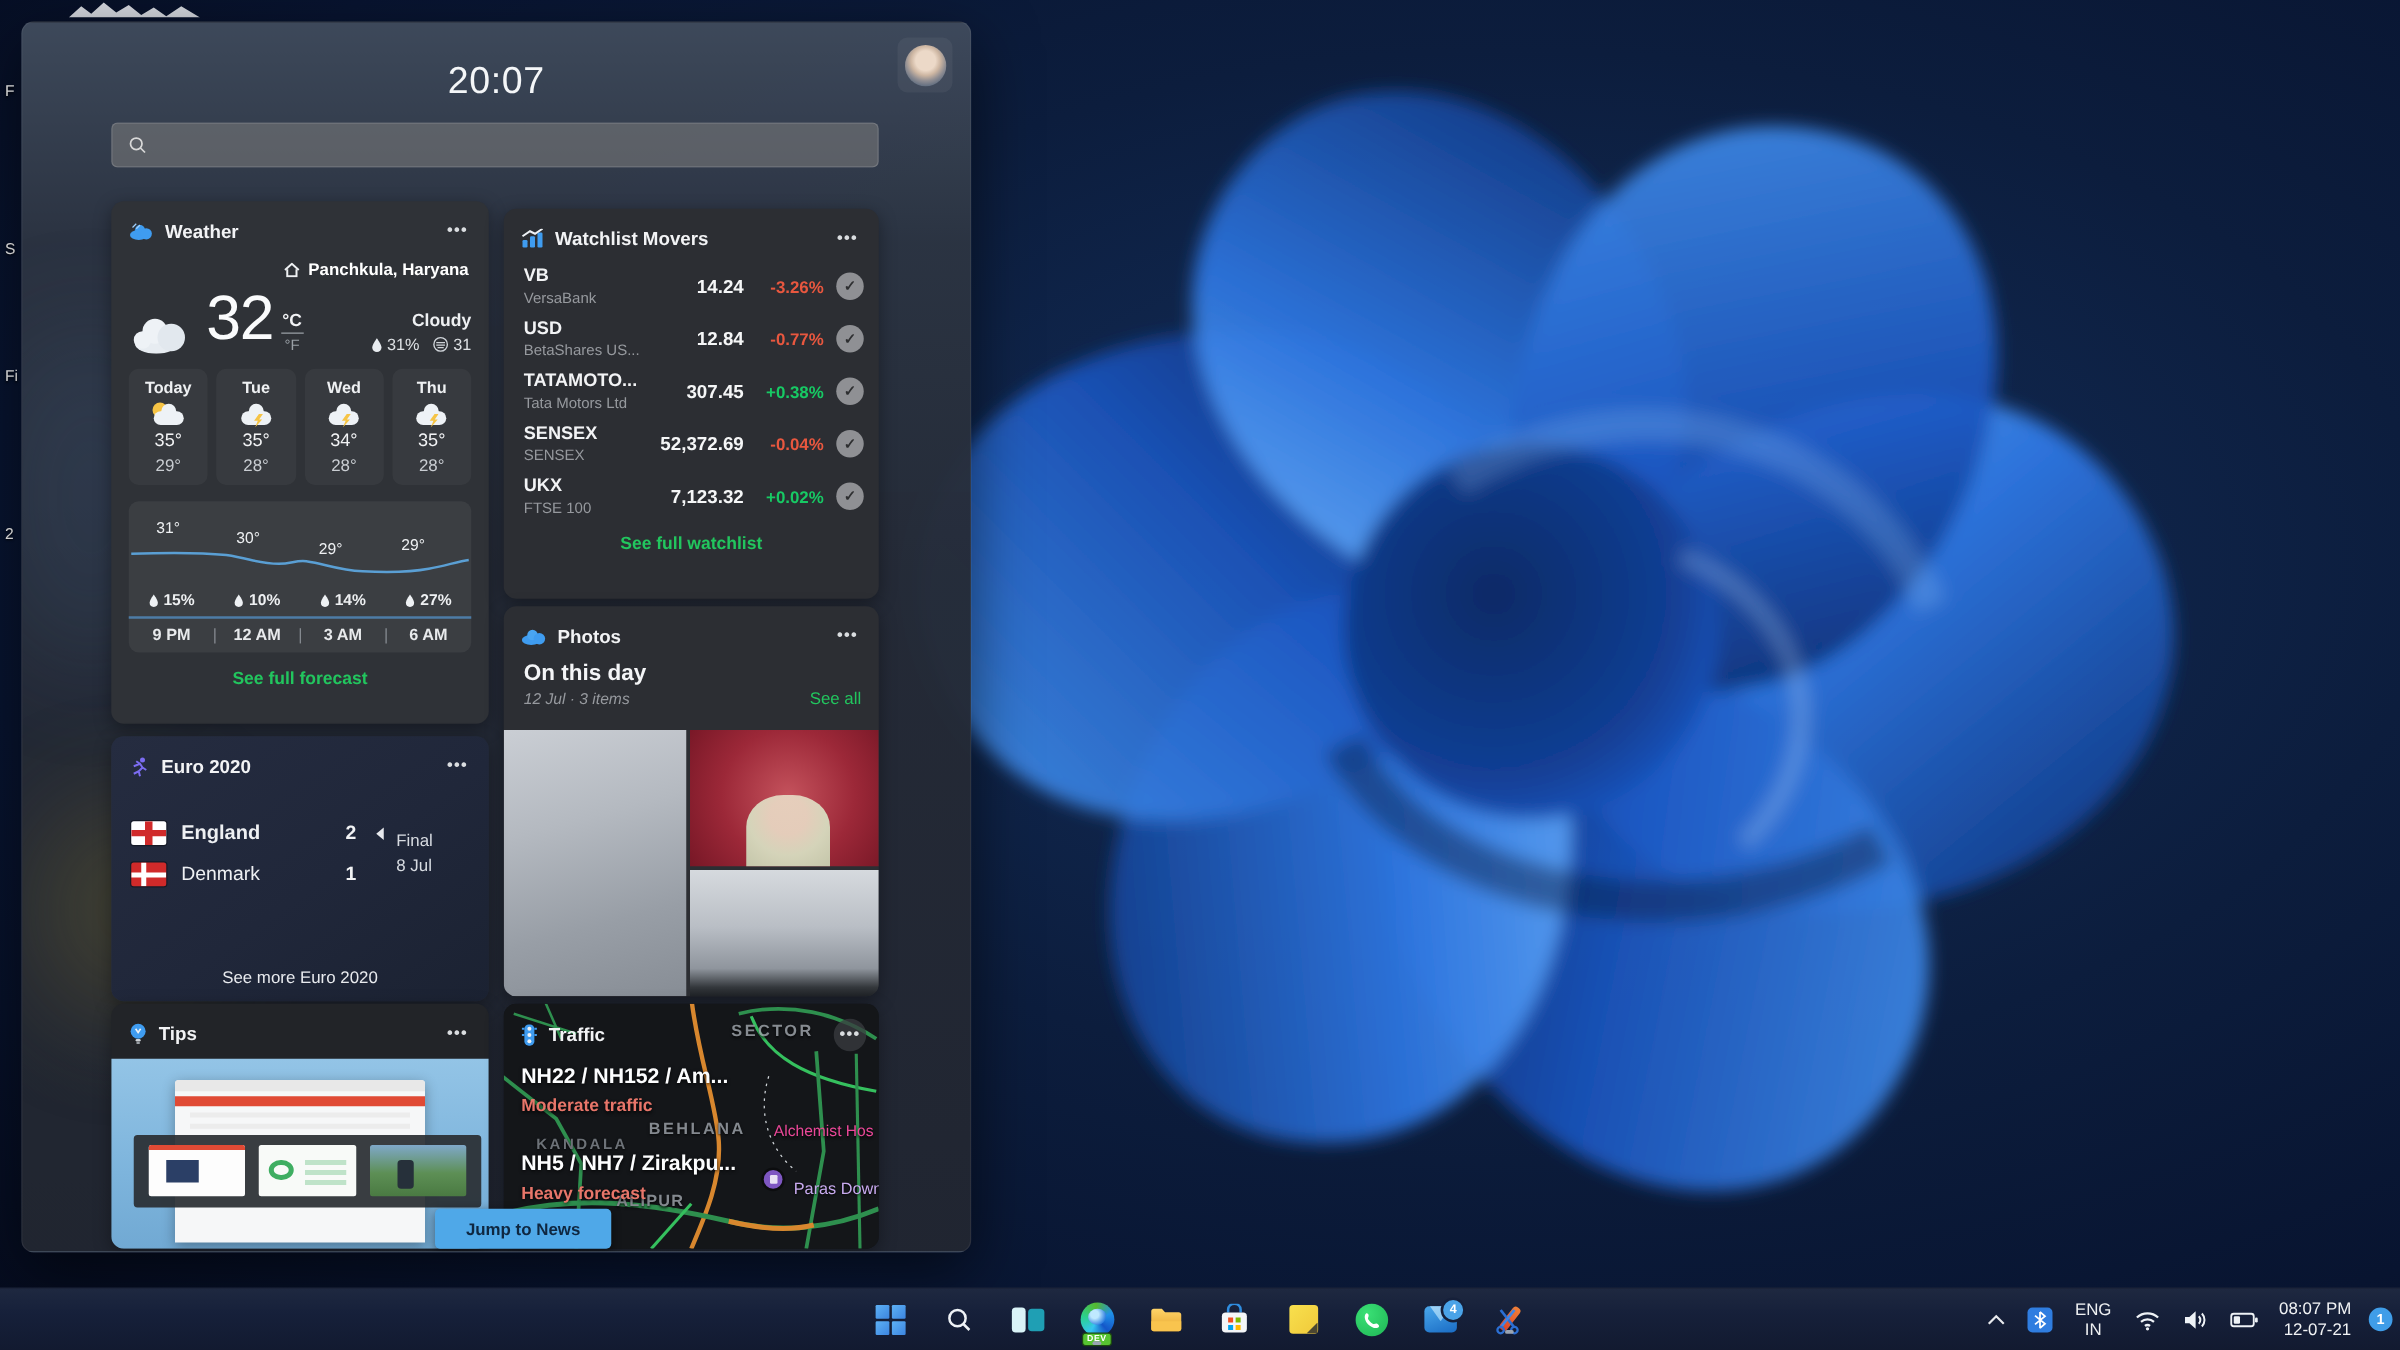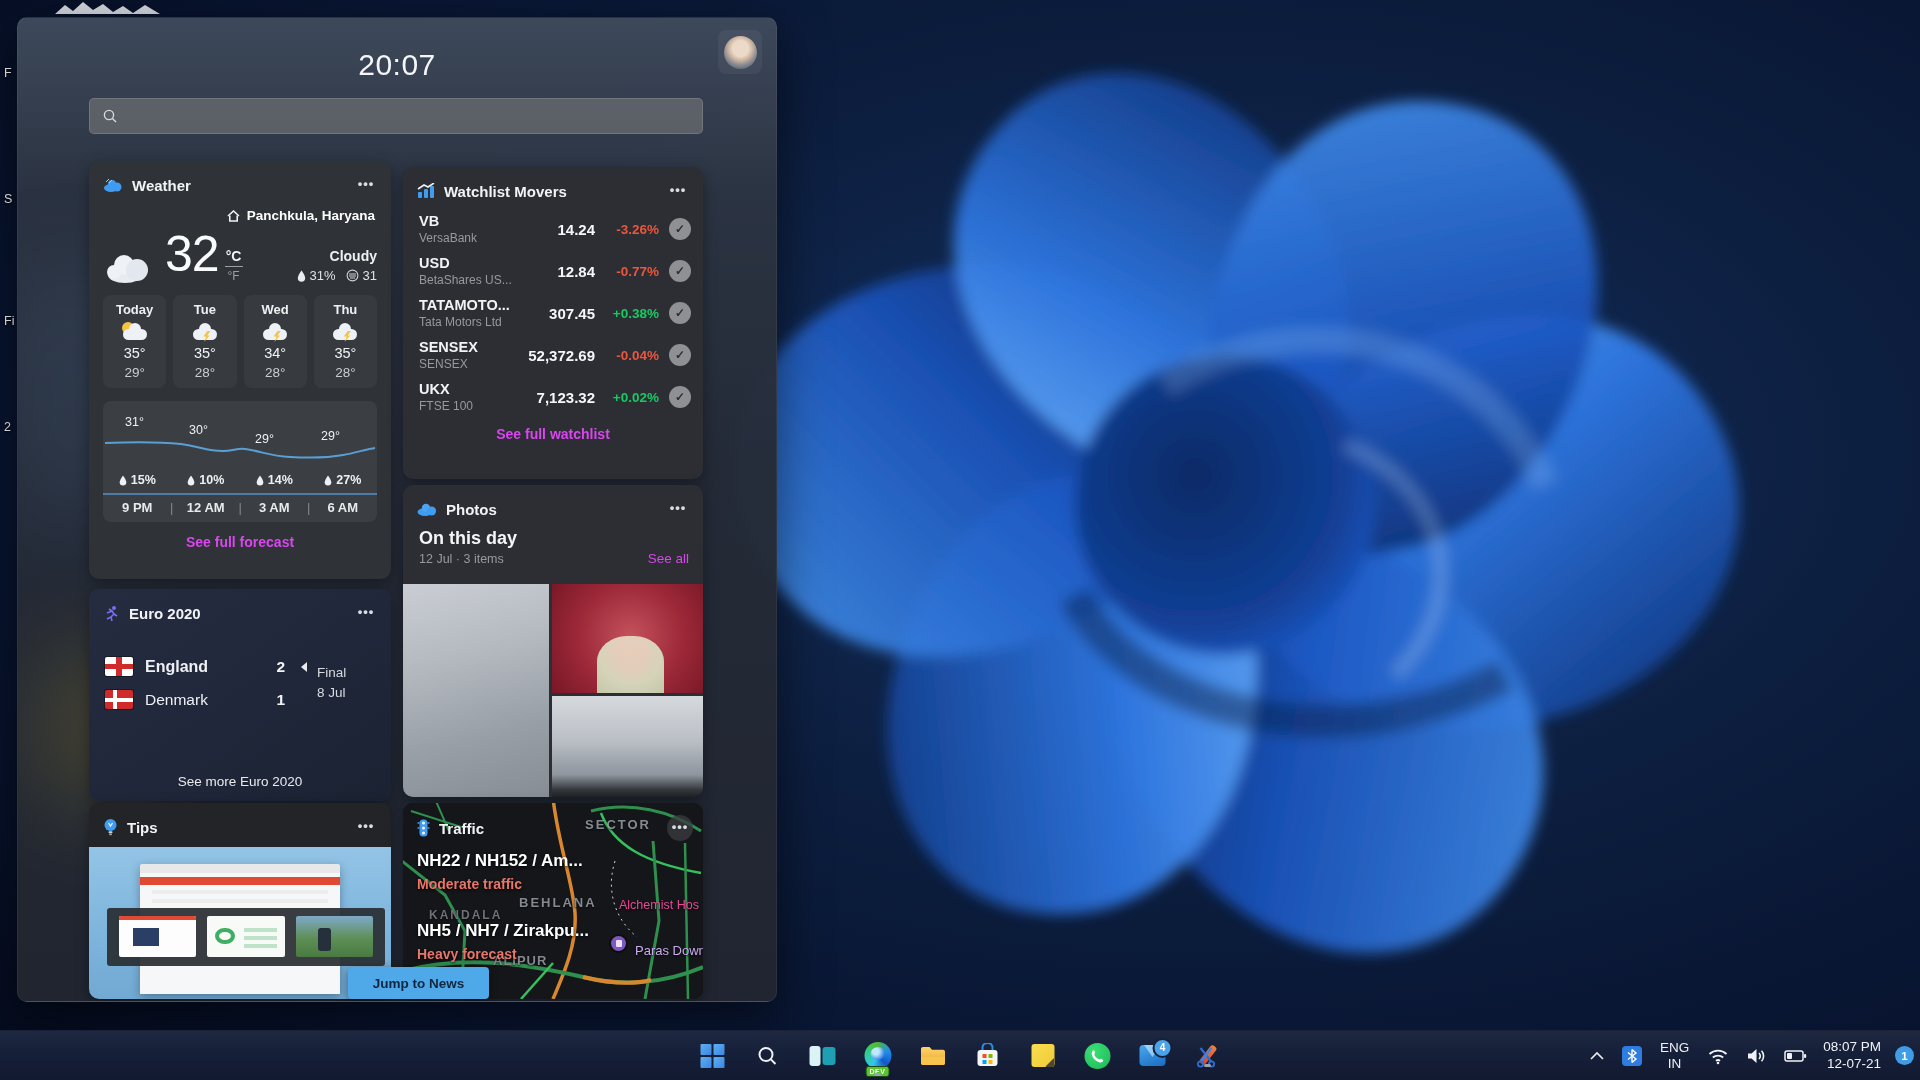--- a/index.html
+++ b/index.html
@@ -4,21 +4,21 @@
 <title>Widgets</title>
 <style>
   html,body{margin:0;padding:0;background:#05080f;}
   #root{position:relative;width:1920px;height:1080px;overflow:hidden;
         font-family:"Liberation Sans",sans-serif;color:#f0f2f4;-webkit-font-smoothing:antialiased;}
   
   #wallpaper{position:absolute;inset:0;z-index:0;}
   
   .desk-frag{position:absolute;left:4px;z-index:1;font-size:12.5px;color:#fff;
              text-shadow:0 1px 2px rgba(0,0,0,.9);}
-  .desk-frag.f0{top:66px}.desk-frag.f1{top:192px}.desk-frag.f2{top:314px}.desk-frag.f3{top:420px}
+  .desk-frag.f0{top:66px}.desk-frag.f1{top:192px}.desk-frag.f2{top:294px}.desk-frag.f3{top:420px}
   #mountain-frag{position:absolute;left:55px;top:0;z-index:1;}
   
   #widgets-panel{position:absolute;left:17px;top:17px;width:758px;height:983px;z-index:2;
     border-radius:10px;overflow:hidden;
     background:linear-gradient(180deg,rgba(63,75,92,.97) 0%,rgba(44,52,66,.97) 18%,rgba(37,43,55,.975) 45%,rgba(33,38,49,.98) 100%);
     box-shadow:0 16px 50px rgba(0,0,0,.55);border:1px solid rgba(255,255,255,.06);}
   .panel-blob{position:absolute;border-radius:50%;filter:blur(46px);z-index:0;pointer-events:none;}
   .blob-yellow{left:8px;top:620px;width:150px;height:180px;background:#8a7a2e;opacity:.30;}
   .blob-slate{left:-30px;top:240px;width:170px;height:280px;background:#54749a;opacity:.18;}
   #clock{position:absolute;top:30px;left:0;width:100%;text-align:center;font-size:30px;
@@ -34,21 +34,21 @@
   #search-bar input{flex:1;background:transparent;border:none;outline:none;color:#ececec;font-size:14.5px;
         font-family:"Liberation Sans",sans-serif;}
   #search-bar input::placeholder{color:#d6d6d6;}
   
   .card{position:absolute;border-radius:10px;background:#2f3237;box-shadow:0 4px 14px rgba(0,0,0,.35);
         box-sizing:border-box;z-index:1;overflow:hidden;}
   .card-head{display:flex;align-items:center;gap:9px;padding:13px 10px 6px 14px;}
   .card-title{font-size:15px;font-weight:700;color:#f2f3f5;flex:1;}
   .menu-btn{width:30px;height:22px;border-radius:12px;color:#dadde0;font-size:13px;font-weight:700;
         letter-spacing:1px;text-align:center;line-height:20px;cursor:pointer;user-select:none;}
-  .blue-link{color:#d946ef;font-size:14px;text-align:center;cursor:pointer;}
+  .blue-link{color:#22c55e;font-size:14px;text-align:center;cursor:pointer;}
   
   #weather-card{left:71px;top:143px;width:302px;height:418px;}
   #weather-loc{display:flex;justify-content:flex-end;align-items:center;gap:7px;padding:6px 16px 0 0;
         font-size:13.5px;font-weight:700;color:#ffffff;}
   #weather-now{display:flex;align-items:flex-end;padding:2px 14px 0 16px;}
   #now-cloud{width:50px;height:32px;margin-top:8px;}
   #now-temp{font-size:50px;font-weight:400;color:#fafbfc;margin-left:10px;letter-spacing:-1px;}
   #unit-col{display:flex;flex-direction:column;align-items:center;margin-left:6px;margin-top:2px;}
   #unit-c{font-size:14px;font-weight:700;color:#f2f3f5;padding-bottom:2px;cursor:pointer;}
   #unit-div{width:18px;height:1px;background:#9aa0a6;}
@@ -91,21 +91,21 @@
   .wl-price{flex:1;text-align:right;font-size:15px;font-weight:700;color:#f5f6f7;}
   .wl-chg{width:64px;text-align:right;font-size:13.5px;font-weight:700;}
   .up{color:#17c964;}  .down{color:#e8573f;}
   .wl-check{width:22px;height:22px;border-radius:50%;background:#8f9094;color:#2e2f31;font-size:12px;font-weight:700;
         display:flex;align-items:center;justify-content:center;margin-left:10px;cursor:pointer;}
   #watchlist-link{margin-top:8px;font-weight:600;}
   
   #photos-card{left:385px;top:467px;width:300px;height:312px;background:#2c2e33;}
   #photos-sub{display:flex;align-items:flex-end;padding:2px 14px 8px 16px;}
   #photos-heading{font-size:18px;font-weight:700;color:#f4f5f7;}
-  #photos-count{font-size:12.5px;color:#96999e;margin-top:3px;}
+  #photos-count{font-size:12.5px;color:#96999e;margin-top:3px;font-style:italic;}
   #photos-seeall{margin-left:auto;font-size:13.5px;}
   #photos-grid{position:absolute;left:0;right:0;bottom:0;top:99px;display:grid;
         grid-template-columns:146px 1fr;grid-template-rows:109px 1fr;gap:3px;}
   .ph{cursor:pointer;}
   #ph-left{grid-row:1/3;background:linear-gradient(165deg,#caced4 0%,#b4b9c0 35%,#989ea6 70%,#878d95 100%);}
   #ph-rt{background:radial-gradient(circle at 52% 48%,#c4525c 0%,#9c2838 55%,#771726 100%);position:relative;}
   #ph-rt::after{content:"";position:absolute;left:30%;bottom:0;width:44%;height:52%;border-radius:45% 45% 0 0;
         background:radial-gradient(circle at 50% 30%,#e9d9c4 0 28%,#d9e2c4 60%,#c9d4b4);opacity:.92;}
   #ph-rb{background:linear-gradient(180deg,#d6dade 0%,#b9bec5 45%,#8f959d 78%,#33373b 93%,#1f2226 100%);}
   

